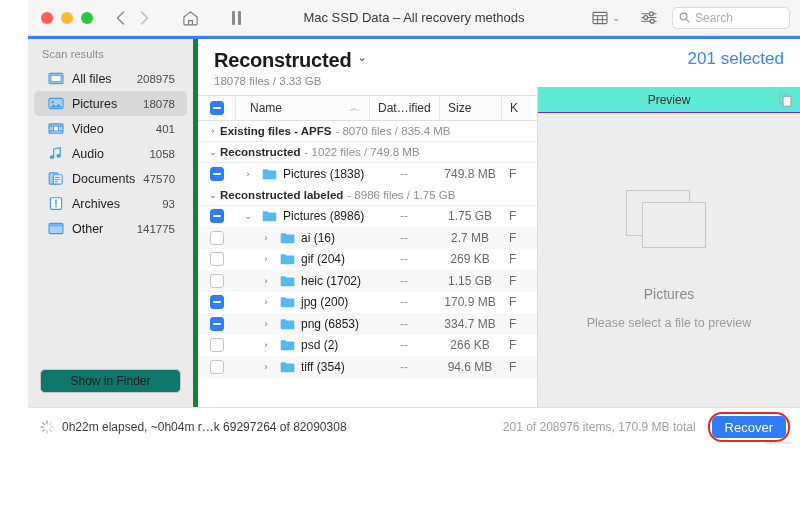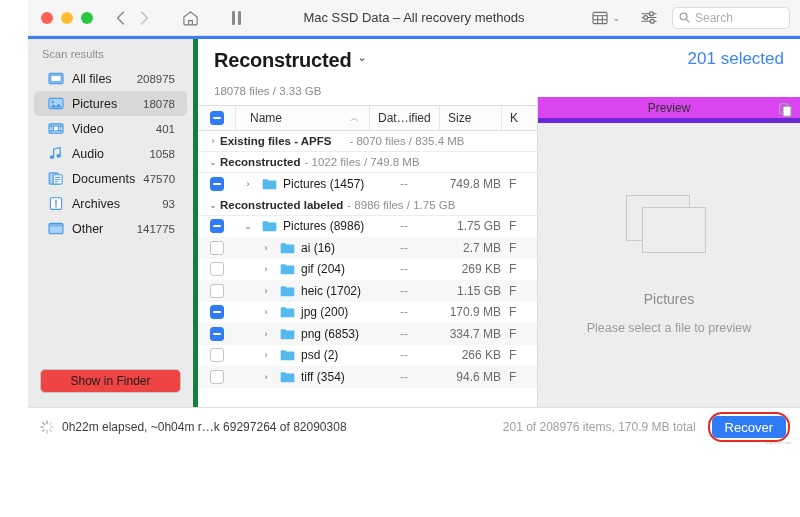--- a/index.html
+++ b/index.html
@@ -76,33 +76,33 @@
     border-radius: 5px;
   }
   .sb-item.active { background:#d8d8d8; }
   .sb-label { font-size: 12.5px; color:#1c1c1c; flex:1 1 auto; }
   .sb-count { font-size: 11.5px; color:#4a4a4a; }
   .sb-ico { width:16px; height:16px; flex:0 0 16px; display:flex; align-items:center; justify-content:center; }
 
   .sb-footer { padding: 0 12px 14px 12px; }
   .showfinder {
     width:100%; height: 24px; border-radius:5px;
-    background:#ef4444; border:1px solid #c6c6c6;
+    background:#0f766e; border:1px solid #c6c6c6;
     font-size:12px; color:#1d1d1d; font-family:inherit;
     display:flex; align-items:center; justify-content:center;
   }
 
   
   .main { flex:1 1 auto; display:flex; flex-direction:column; min-width:0; background:#fff; }
 
   .main-head { padding: 10px 16px 0 16px; position:relative; }
   .mh-row { display:flex; align-items:flex-start; }
   .mh-title { font-size: 20px; font-weight: bold; color:#1a1a1a; letter-spacing:-.2px; }
   .mh-chev { font-size: 11px; color:#3a3a3a; margin-left:6px; position:relative; top:-3px; }
-  .mh-sub { font-size: 11.5px; color:#8b8b8b; margin-top: 13px; }
+  .mh-sub { font-size: 11.5px; color:#8b8b8b; margin-top: 3px; }
   .mh-selected { margin-left:auto; font-size: 17px; color:#3b84f7; }
 
   
   .colhead {
     display:flex; align-items:center; height: 26px;
     border-top:1px solid #e0e0e0; border-bottom:1px solid #e0e0e0;
     background:#fcfcfc; margin-top: 8px;
   }
   .ch-cb { width: 38px; flex:0 0 38px; display:flex; align-items:center; justify-content:center; border-right:1px solid #e6e6e6; height:100%; }
   .ch-name { flex:1 1 auto; font-size:12px; color:#333; padding-left:14px; display:flex; align-items:center; }
@@ -124,40 +124,40 @@
   .grp b { font-weight:600; color:#2b2b2b; }
   .grp .meta { color:#8f8f8f; }
 
   .row { display:flex; align-items:center; height: 21.5px; font-size:12px; }
   .row.alt { background:#f7f7f7; }
   .row .cb { width:38px; flex:0 0 38px; display:flex; align-items:center; justify-content:center; }
   .row .nm { flex:1 1 auto; display:flex; align-items:center; gap:6px; min-width:0; }
   .row .tw { width:16px; flex:0 0 16px; display:flex; align-items:center; justify-content:center; color:#6b6b6b; font-size:9px; }
   .row .nm-text { color:#1c1c1c; white-space:nowrap; }
   .row .c-date { width:70px; flex:0 0 70px; color:#9a9a9a; text-align:center; }
-  .row .c-size { width:62px; flex:0 0 62px; color:#6b6b6b; text-align:right; }
+  .row .c-size { width:62px; flex:0 0 62px; color:#6b6b6b; text-align:center; }
   .row .c-kind { width:36px; flex:0 0 36px; color:#6b6b6b; padding-left:8px; }
 
   .indent1 { padding-left: 4px; }
   .indent2 { padding-left: 22px; }
 
   
   .cbx { width:14px; height:14px; border-radius:3px; border:1px solid #c3c3c3; background:#fff; display:flex; align-items:center; justify-content:center; }
   .cbx.mixed { background:#2f7cf6; border-color:#2f7cf6; }
   .cbx.mixed::after { content:""; width:8px; height:2px; background:#fff; border-radius:1px; }
 
   .folder { width:15px; height:12px; flex:0 0 15px; }
 
   
   .preview {
     width: 263px; flex:0 0 263px;
     background:#ededed; border-left:1px solid #dcdcdc;
     display:flex; flex-direction:column;
   }
-  .pv-head { height:26px; display:flex; align-items:center; justify-content:center; position:relative; border-bottom:5px solid #6d28d9; background:#d946ef; }
+  .pv-head { height:26px; display:flex; align-items:center; justify-content:center; position:relative; border-bottom:1px solid #6d28d9; background:#5eead4; }
   .pv-head-title { font-size:12px; color:#333; }
   .pv-copy { position:absolute; right:8px; top:6px; color:#9a9a9a; }
   .pv-body { flex:1 1 auto; display:flex; flex-direction:column; align-items:center; justify-content:center; gap:0; }
   .pv-stack { position:relative; width:86px; height:62px; margin-bottom:34px; }
   .pv-stack .s1 { position:absolute; left:0; top:0; width:64px; height:46px; border:1.6px solid #c9c9c9; background:#ededed; }
   .pv-stack .s2 { position:absolute; left:16px; top:12px; width:64px; height:46px; border:1.6px solid #c9c9c9; background:#ededed; }
   .pv-title { font-size:14px; color:#8c8c8c; margin-bottom:14px; }
   .pv-sub { font-size:12.5px; color:#9b9b9b; }
 
   
@@ -373,37 +373,37 @@
             </div>
             <div class="ch-cell ch-date">Dat…ified</div>
             <div class="ch-cell ch-size">Size</div>
             <div class="ch-cell ch-kind">K</div>
           </div>
 
           <div class="list-area" id="list-area">
               <div class="grp">
                 <span class="tw">›</span>
                 <b>Existing files - APFS</b>
-                <span class="meta" style="margin-left:18px">- 8070 files / 835.4 MB</span>
+                <span class="meta" style="margin-left:4px">- 8070 files / 835.4 MB</span>
               </div>
               <div class="grp">
                 <span class="tw">⌄</span>
                 <b>Reconstructed</b>
                 <span class="meta" style="margin-left:4px">- 1022 files / 749.8 MB</span>
               </div>
               <div class="row">
                 <span class="cb">
                   <span class="cbx mixed"></span>
                 </span>
                 <span class="nm indent1">
                   <span class="tw">›</span>
                   <svg class="folder" viewBox="0 0 16 13">
                     <path d="M0.6 2.4a1 1 0 0 1 1-1h4l1.3 1.4h7.5a1 1 0 0 1 1 1v7.3a1 1 0 0 1-1 1H1.6a1 1 0 0 1-1-1z" fill="#53b9ef"></path>
                   </svg>
-                  <span class="nm-text">Pictures (1457)</span>
+                  <span class="nm-text">Pictures (1838)</span>
                 </span>
                 <span class="c-date">--</span>
                 <span class="c-size">749.8 MB</span>
                 <span class="c-kind">F</span>
               </div>
               <div class="grp">
                 <span class="tw">⌄</span>
                 <b>Reconstructed labeled</b>
                 <span class="meta" style="margin-left:4px">- 8986 files / 1.75 GB</span>
               </div>

